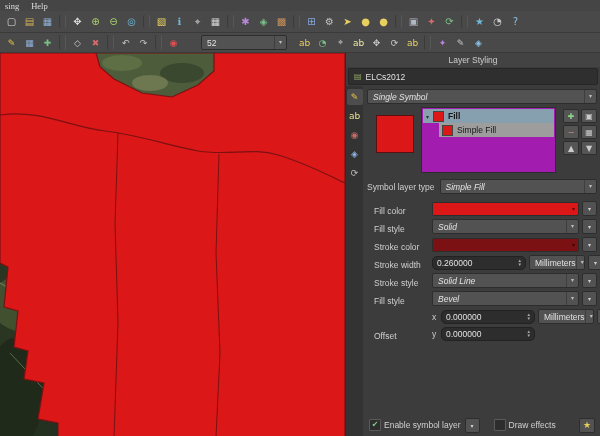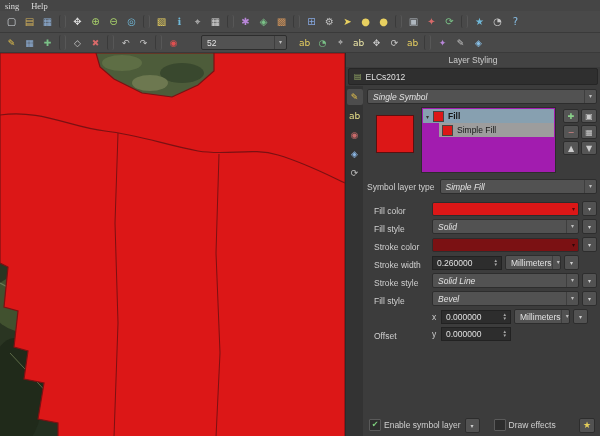--- a/index.html
+++ b/index.html
@@ -23,21 +23,21 @@
   .tbicon{width:17px;height:16px;display:flex;align-items:center;justify-content:center;font-size:10px;border-radius:2px;font-family:"DejaVu Sans",sans-serif;}
   .tbicon[data-type="sep"]{width:5px;height:13px;border-left:1px solid #3a3a3a;border-right:1px solid #575757;margin:0 2px;}
   .t2 .tbicon{height:15px;font-size:9px;}
   .scale-combo{width:86px;margin-left:18px;margin-right:8px;}
 
   
   .combo{height:15px;background:#525252;border:1px solid #2d2d2d;border-radius:2px;display:flex;align-items:center;font-size:8.5px;color:#e2e2e2;padding:0 2px 0 5px;box-sizing:border-box;}
   .combo .arrow{margin-left:auto;font-size:6px;color:#bdbdbd;padding:0 2px 0 4px;border-left:1px solid #3e3e3e;line-height:13px;}
   .combo.grow{flex:1;min-width:0;font-style:italic;}
   .combo.unit{width:56px;flex:0 0 auto;}
-  .spin{width:70px;flex:0 0 auto;height:14px;background:#2d2d2d;border:1px solid #222;border-radius:0;display:flex;align-items:center;padding:0 3px 0 4px;color:#e2e2e2;font-size:8.5px;box-sizing:border-box;}
+  .spin{width:94px;flex:0 0 auto;height:14px;background:#2d2d2d;border:1px solid #222;border-radius:5px;display:flex;align-items:center;padding:0 3px 0 4px;color:#e2e2e2;font-size:8.5px;box-sizing:border-box;}
   .spin .arrows{margin-left:auto;display:flex;flex-direction:column;align-items:center;font-size:4.5px;line-height:4px;color:#aaa;}
   .color-btn{flex:1;min-width:0;height:14px;border:1px solid #2d2d2d;border-radius:2px;display:flex;align-items:center;justify-content:flex-end;padding-right:3px;box-sizing:border-box;}
   .color-btn .arrow{font-size:6px;color:rgba(0,0,0,.6);}
   .dd-btn{flex:0 0 auto;width:15px;height:15px;background:#525252;border:1px solid #2d2d2d;border-radius:2px;color:#cfcfcf;font-size:6px;display:flex;align-items:center;justify-content:center;padding:0;}
 
   
   .content{flex:1;display:flex;min-height:0;}
   .map{width:345px;flex:0 0 auto;position:relative;background:#36412c;overflow:hidden;}
   .map svg{position:absolute;left:0;top:0;}
 

